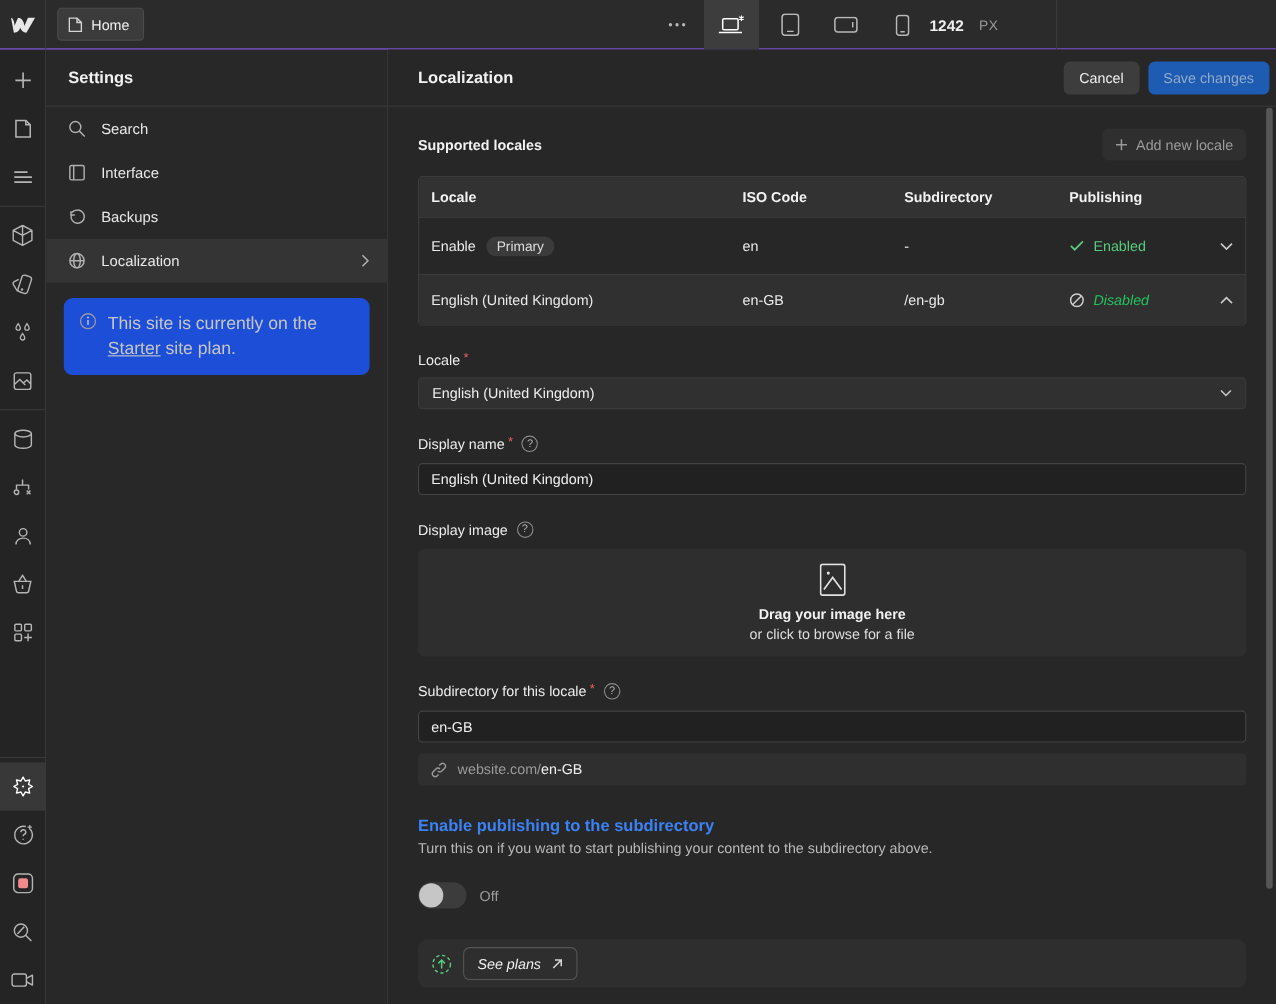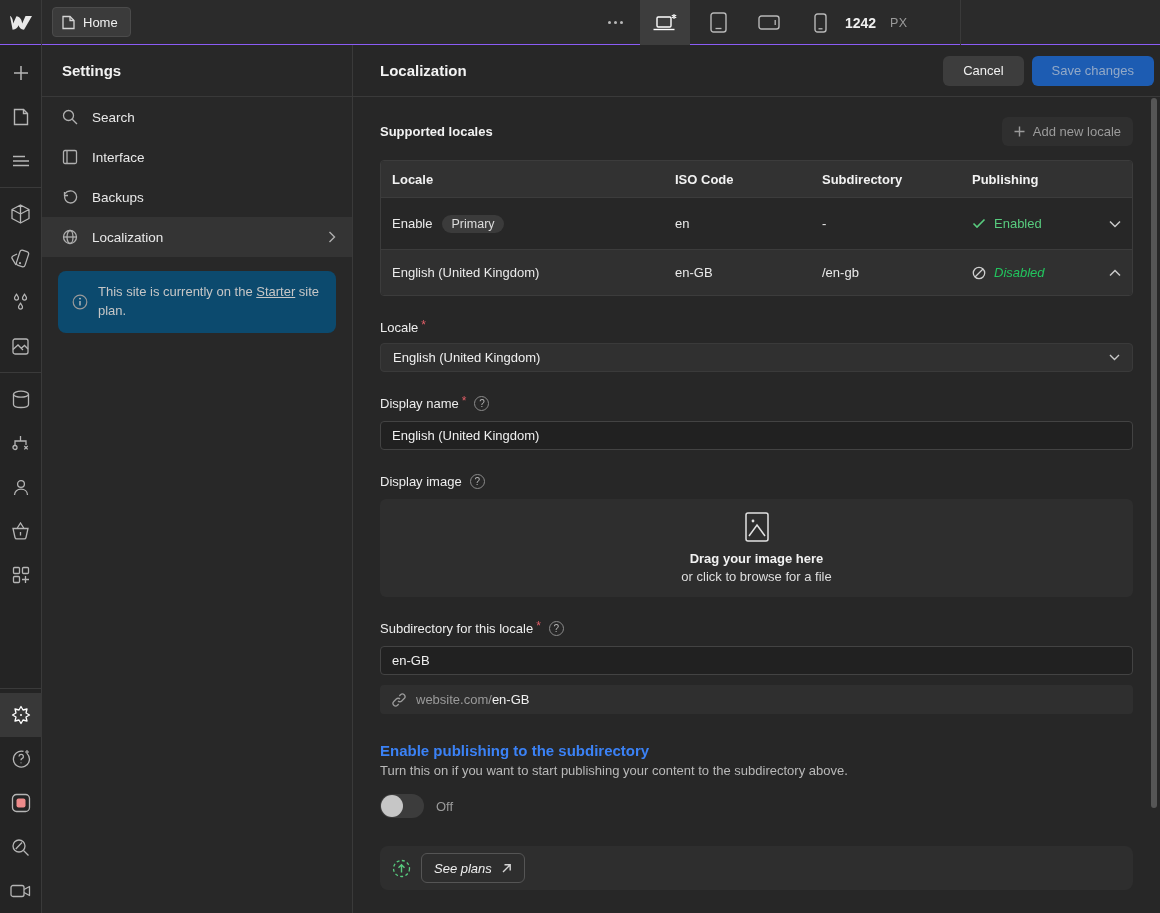--- a/index.html
+++ b/index.html
@@ -44,33 +44,33 @@
 
   
   .settings-panel { width:311px; background:#282828; border-right:1px solid #3a3a3a; }
   .sp-header { height:52px; display:flex; align-items:center; padding-left:20px;
     border-bottom:1px solid #393939; font-size:15px; font-weight:bold; color:#f2f2f2; }
   .sp-item { height:40px; display:flex; align-items:center; gap:14px; padding:0 16px 0 20px;
     font-size:13.5px; color:#e8e8e8; cursor:pointer; }
   .sp-item .sp-icon { color:#b0b0b0; display:flex; }
   .sp-item.sel { background:#343434; }
   .sp-item .sp-chev { margin-left:auto; color:#b0b0b0; }
-  .sp-notice { margin:14px 16px 0; background:#0c4a6e; border-radius:8px; padding:12px 14px;
-    display:flex; gap:10px; font-size:13px; line-height:1.45; color:#c6c6c6;align-items:center; }
+  .sp-notice { margin:14px 16px 0; background:#1d4ed8; border-radius:8px; padding:12px 14px;
+    display:flex; gap:10px; font-size:16px; line-height:1.45; color:#c6c6c6; }
   .sp-notice a { color:#c6c6c6; text-decoration:underline; cursor:pointer; }
   .sp-notice .ni { flex:0 0 auto; margin-top:1px; }
 
   
   .main { position:relative; flex:1; background:#272727; }
   .main-header { height:52px; border-bottom:1px solid #3a3a3a; display:flex; align-items:center;
     padding:0 6px 0 27px; }
   .main-title { font-size:15px; font-weight:bold; color:#f2f2f2; }
   .mh-spacer { flex:1; }
   .btn { height:30px; border-radius:6px; font-size:13px; display:flex; align-items:center;
-    padding:0 20px; cursor:pointer; border:none; font-family:inherit; }
+    padding:0 14px; cursor:pointer; border:none; font-family:inherit; }
   .btn-cancel { background:#3d3d3d; color:#f0f0f0; margin-right:8px; }
   .btn-save { background:#1d5cb2; color:#93a9c7; }
 
   .content { padding:0 27px; }
   .section-row { margin-top:20px; display:flex; justify-content:space-between; align-items:center; }
   .section-title { font-size:13px; font-weight:bold; color:#f2f2f2; }
   .btn-add { height:29px; background:#2f2f2f; color:#9b9b9b; border-radius:6px; font-size:13px;
     display:flex; align-items:center; gap:8px; padding:0 12px; cursor:pointer; }
 
   
@@ -100,21 +100,21 @@
   .dropzone { margin-top:10px; height:98px; background:#2e2e2e; border-radius:6px; display:flex;
     flex-direction:column; align-items:center; justify-content:center; gap:3px; cursor:pointer; }
   .dz-title { font-size:13px; font-weight:bold; color:#f2f2f2; margin-top:6px; }
   .dz-sub { font-size:13px; color:#dedede; }
   .urlrow { margin-top:10px; height:29px; background:#2f2f2f; border-radius:4px; display:flex;
     align-items:center; gap:10px; padding:0 12px; font-size:13px; }
   .url-prefix { color:#9a9a9a; }
   .url-value { color:#f0f0f0; margin-left:-10px; }
   .pub-title { margin-top:28px; font-size:15px; font-weight:bold; color:#3b82f6; }
   .pub-desc { margin-top:4px; font-size:13px; color:#b9b9b9; }
-  .toggle-row { margin-top:16px; display:flex; align-items:center; gap:12px; }
+  .toggle-row { margin-top:24px; display:flex; align-items:center; gap:12px; }
   .toggle { width:44px; height:24px; border-radius:12px; background:#3c3c3c; position:relative; cursor:pointer; }
   .knob { position:absolute; left:1px; top:1px; width:22px; height:22px; border-radius:50%; background:#c6c6c6; }
   .toggle-label { font-size:13px; color:#9a9a9a; }
   .banner { margin-top:28px; height:44px; background:#2e2e2e; border-radius:8px; display:flex;
     align-items:center; gap:10px; padding:0 7px 0 12px; }
   .banner-text { flex:1; font-size:13.5px; color:#c6c6c6; }
   .btn-plans { height:30px; background:transparent; border:1px solid #555; border-radius:6px;
     color:#f0f0f0; font-size:13px; display:flex; align-items:center; gap:9px; padding:0 12px; cursor:pointer;font-style:italic; }
   .scroll-thumb { position:absolute; right:3px; top:53px; width:6px; height:710px;
     background:#565656; border-radius:3px; cursor:pointer; }

